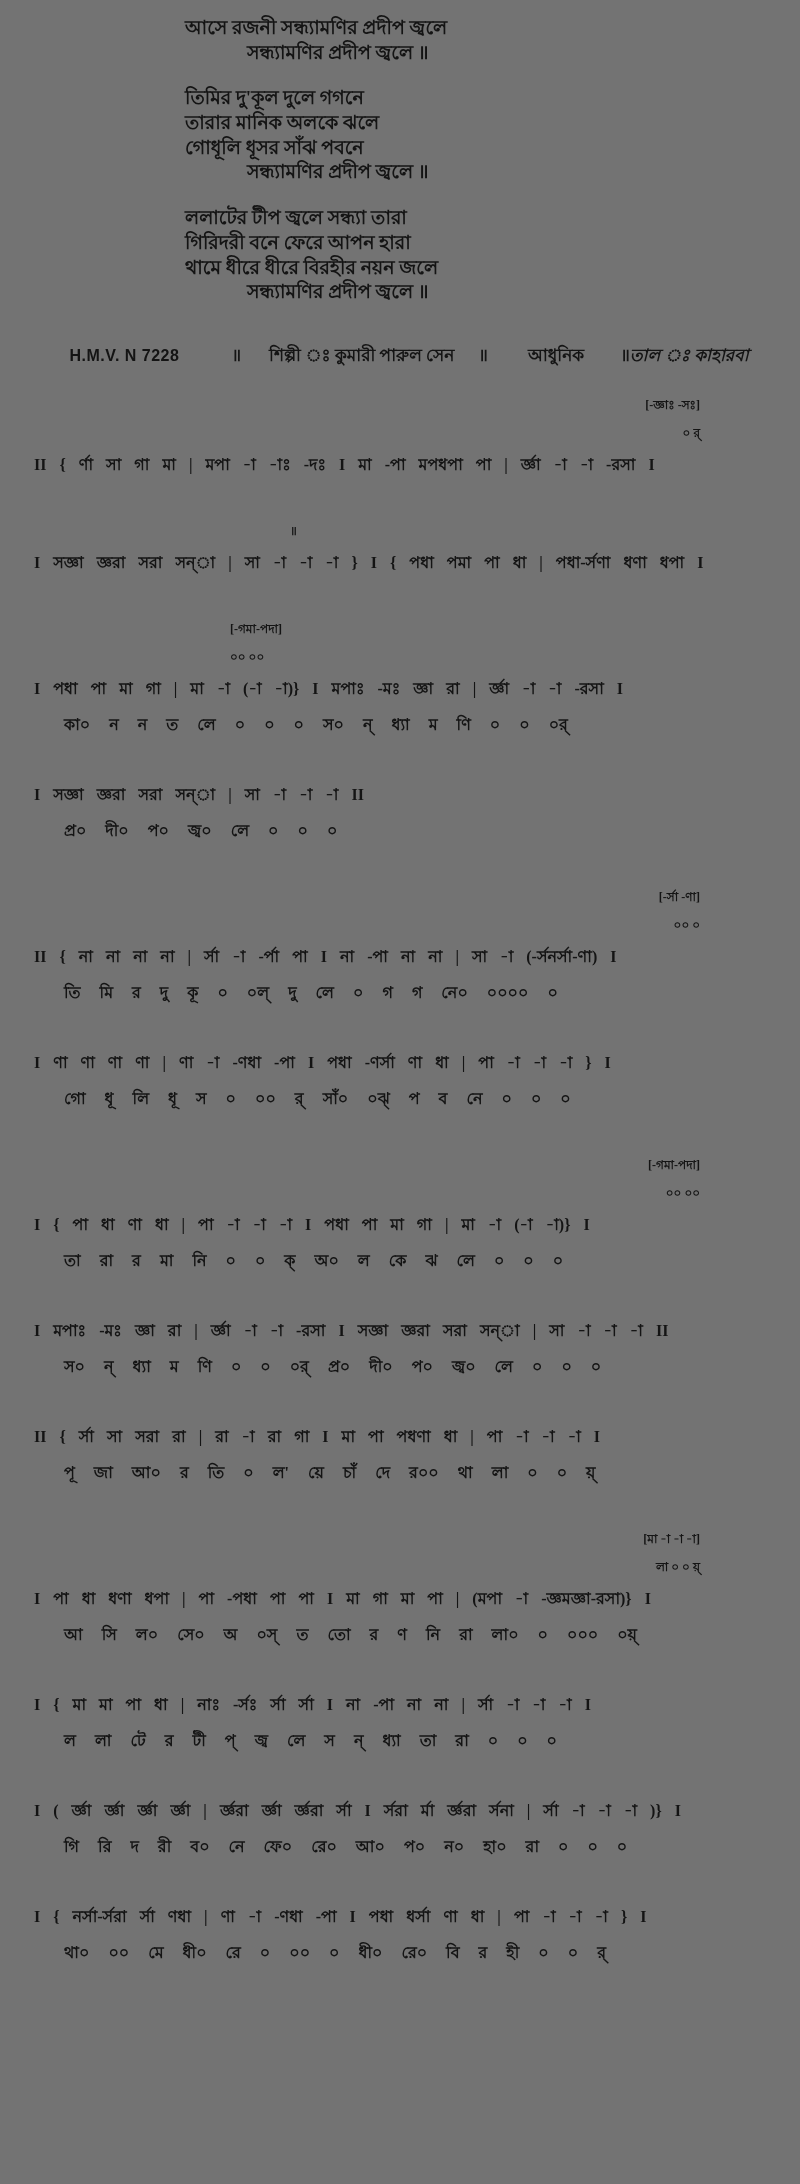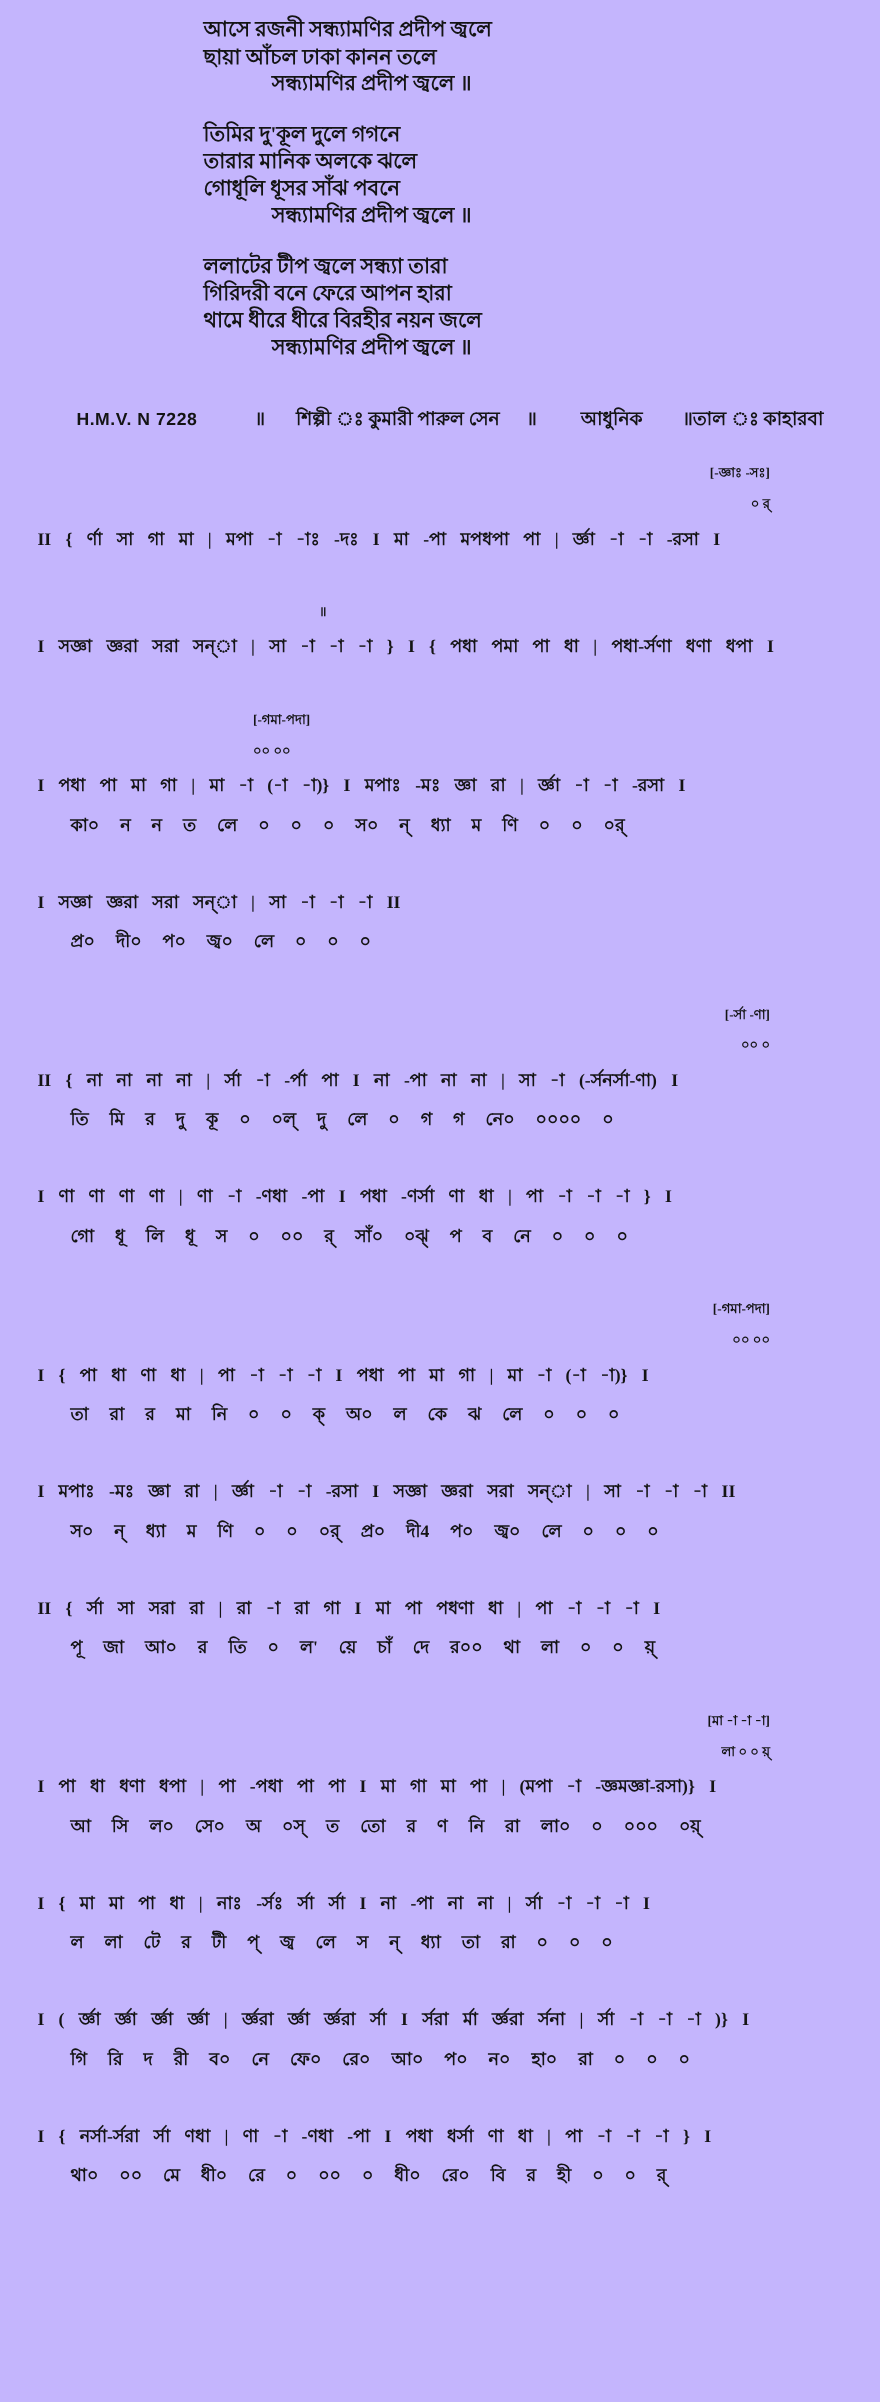--- a/index.html
+++ b/index.html
@@ -1,20 +1,20 @@
 <!DOCTYPE html>
 <html lang="bn"><head>
 <meta charset="utf-8">
 <style>
   html,body{margin:0;padding:0;background:#d9d9d6;}
   .page{
     position:relative;
     width:800px;height:2184px;
     margin:0 auto;
-    background:#c4b5fd;
+    background:#737373;
     color:#141414;
     font-family:"Liberation Serif", serif;
     overflow:hidden;
     box-sizing:border-box;
   }
   
   .lyrics{
     padding:16px 20px 0 185px;
     font-size:19px;
     line-height:1.3;
@@ -36,21 +36,21 @@
   .header-row .record{
     font-family:"Liberation Sans", sans-serif;
     font-size:16px;
     letter-spacing:.5px;
   }
   .header-row .gap-a{margin-left:52px;}
   .header-row .gap-b{margin-left:28px;}
   .header-row .gap-c{margin-left:24px;}
   .header-row .gap-d{margin-left:40px;}
   .header-row .gap-e{margin-left:36px;}
-  .header-row .gap-f{}
+  .header-row .gap-f{font-style:italic;}
   
   .notation{
     padding:26px 28px 0 34px;
     font-size:16px;
     font-weight:600;
   }
   .block{margin-bottom:43px;}
   .annot{
     white-space:nowrap;
     margin-bottom:8px;
@@ -71,21 +71,20 @@
   }
 </style>
 </head>
 <body>
 
 <div class="page">
 
   <section class="lyrics">
       <div class="stanza">
         <div class="stanza-line">আসে রজনী সন্ধ্যামণির প্রদীপ জ্বলে</div>
-        <div class="stanza-line">ছায়া আঁচল ঢাকা কানন তলে</div>
         <div class="stanza-line indent">সন্ধ্যামণির প্রদীপ জ্বলে ॥</div>
       </div>
       <div class="stanza">
         <div class="stanza-line">তিমির দু'কূল দুলে গগনে</div>
         <div class="stanza-line">তারার মানিক অলকে ঝলে</div>
         <div class="stanza-line">গোধূলি ধূসর সাঁঝ পবনে</div>
         <div class="stanza-line indent">সন্ধ্যামণির প্রদীপ জ্বলে ॥</div>
       </div>
       <div class="stanza">
         <div class="stanza-line">ললাটের টীপ জ্বলে সন্ধ্যা তারা</div>
@@ -136,21 +135,21 @@
         <div class="lyric-line">গো ধূ লি ধূ স ০ ০০ র্   সাঁ০ ০ঝ্ প ব নে ০ ০ ০</div>
       </div>
       <div class="block">
         <div class="annot right">[-গমা-পদা]</div>
         <div class="annot right">০০  ০০</div>
         <div class="note-line">I { পা ধা ণা ধা | পা -া -া -া I পধা পা মা গা | মা -া (-া -া)} I</div>
         <div class="lyric-line">তা রা র মা নি ০ ০ ক্   অ০ ল কে ঝ লে ০ ০ ০</div>
       </div>
       <div class="block">
         <div class="note-line">I মপাঃ -মঃ জ্ঞা রা | র্জ্ঞা -া -া -রসা I সজ্ঞা জ্ঞরা সরা সন্া | সা -া -া -া II</div>
-        <div class="lyric-line">স০ ন্ ধ্যা ম ণি ০ ০ ০র্   প্র০ দী4 প০ জ্ব০ লে ০ ০ ০</div>
+        <div class="lyric-line">স০ ন্ ধ্যা ম ণি ০ ০ ০র্   প্র০ দী০ প০ জ্ব০ লে ০ ০ ০</div>
       </div>
       <div class="block">
         <div class="note-line">II { র্সা সা সরা রা | রা -া রা গা I মা পা পধণা ধা | পা -া -া -া I</div>
         <div class="lyric-line">পূ জা আ০ র তি ০ ল' য়ে   চাঁ দে র০০ থা লা ০ ০ য়্</div>
       </div>
       <div class="block">
         <div class="annot right">[মা -া   -া   -া]</div>
         <div class="annot right">লা ০   ০   য়্</div>
         <div class="note-line">I পা ধা ধণা ধপা | পা -পধা পা পা I মা গা মা পা | (মপা -া -জ্ঞমজ্ঞা-রসা)} I</div>
         <div class="lyric-line">আ সি ল০ সে০ অ ০স্ ত তো   র ণ নি রা লা০ ০ ০০০ ০য়্</div>

